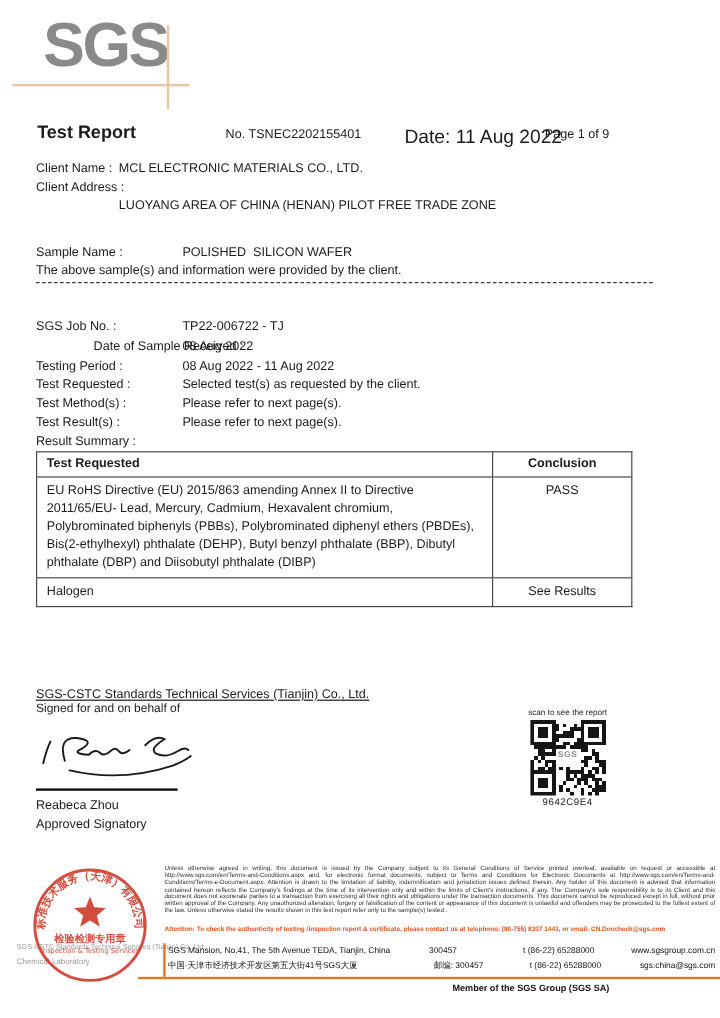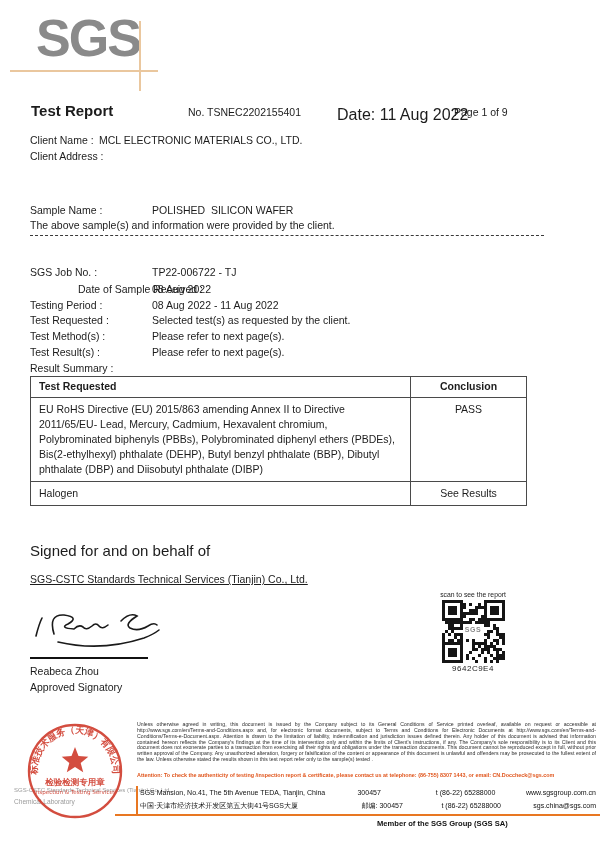--- a/index.html
+++ b/index.html
@@ -22,21 +22,21 @@
   .job-label{left:30px;font-size:10.5px;}
   .job-value{left:152px;font-size:10.5px;}
   
   .rtable{left:30px;top:376px;width:497px;border-collapse:collapse;table-layout:fixed;font-size:10.5px;}
   .rtable td,.rtable th{border:1.2px solid #4a4a4a;vertical-align:top;}
   .rtable th{font-weight:bold;text-align:left;padding:3px 8px;height:14px;}
   .rtable .c-conc{width:99px;text-align:center;}
   .rtable td{padding:4px 8px;line-height:15px;}
   .rtable td.conc{text-align:center;}
   
-  .sig-line1{left:30px;top:542px;font-size:15px;}
+  .sig-line1{left:30px;top:585px;font-size:10px;}
   .sig-line2{left:30px;top:573px;font-size:10.5px;text-decoration:underline;}
   .sig-rule{left:30px;top:657px;width:118px;height:1.6px;background:#111;}
   .sig-name{left:30px;top:665px;font-size:10.5px;}
   .sig-title{left:30px;top:681px;font-size:10.5px;}
   
   .qr-wrap{left:427px;top:591px;width:92px;text-align:center;}
   .qr-cap{font-size:6.8px;color:#222;}
   .qr-box{position:relative;width:63px;height:63px;margin:2px auto 1px auto;}
   .qr-center{position:absolute;left:0;top:26px;width:63px;text-align:center;font-size:7px;font-weight:bold;color:#8a8a8a;
              background:transparent;letter-spacing:.5px;}
@@ -68,20 +68,21 @@
   <div class="abs crop-v"></div>
 
   <div class="abs doc-title">Test Report</div>
   <div class="abs rep-no">No. TSNEC2202155401</div>
   <div class="abs rep-date">Date: 11 Aug 2022</div>
   <div class="abs rep-page">Page 1 of 9</div>
 
   <div class="abs lbl" style="left:30px;top:134px;">Client Name :</div>
   <div class="abs val" style="left:99px;top:134px;">MCL ELECTRONIC MATERIALS CO., LTD.</div>
   <div class="abs lbl" style="left:30px;top:150px;">Client Address :</div>
+  <div class="abs val" style="left:99px;top:165px;">LUOYANG AREA OF CHINA (HENAN) PILOT FREE TRADE ZONE</div>
 
   <div class="abs lbl" style="left:30px;top:204px;">Sample Name :</div>
   <div class="abs val" style="left:152px;top:204px;">POLISHED  SILICON WAFER</div>
   <div class="abs lbl" style="left:30px;top:219px;">The above sample(s) and information were provided by the client.</div>
   <div class="abs dashed"></div>
 
   <div class="abs job-label" style="top:266px;">SGS Job No. :</div>
   <div class="abs job-value" style="top:266px;">TP22-006722 - TJ</div>
   <div class="abs job-label" style="top:283px;margin-left:48px;">Date of Sample Received :</div>
   <div class="abs job-value" style="top:283px;">08 Aug 2022</div>

